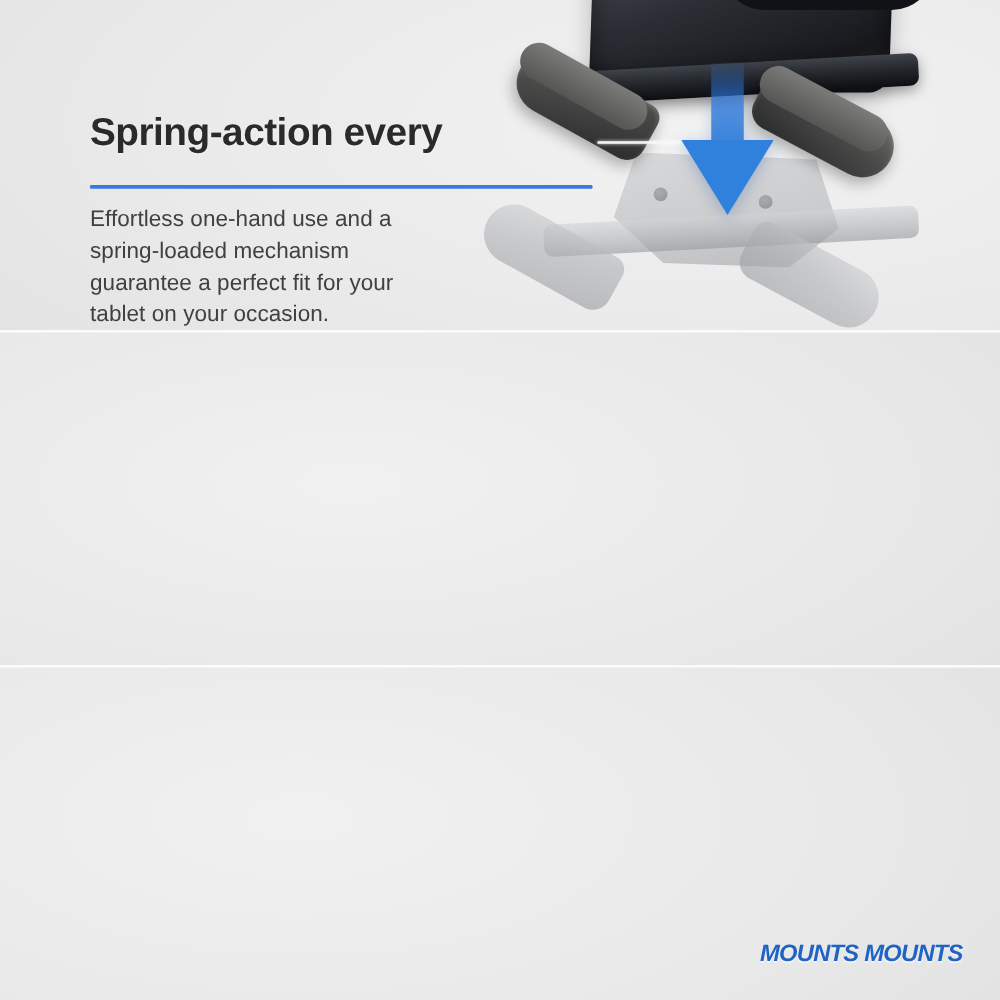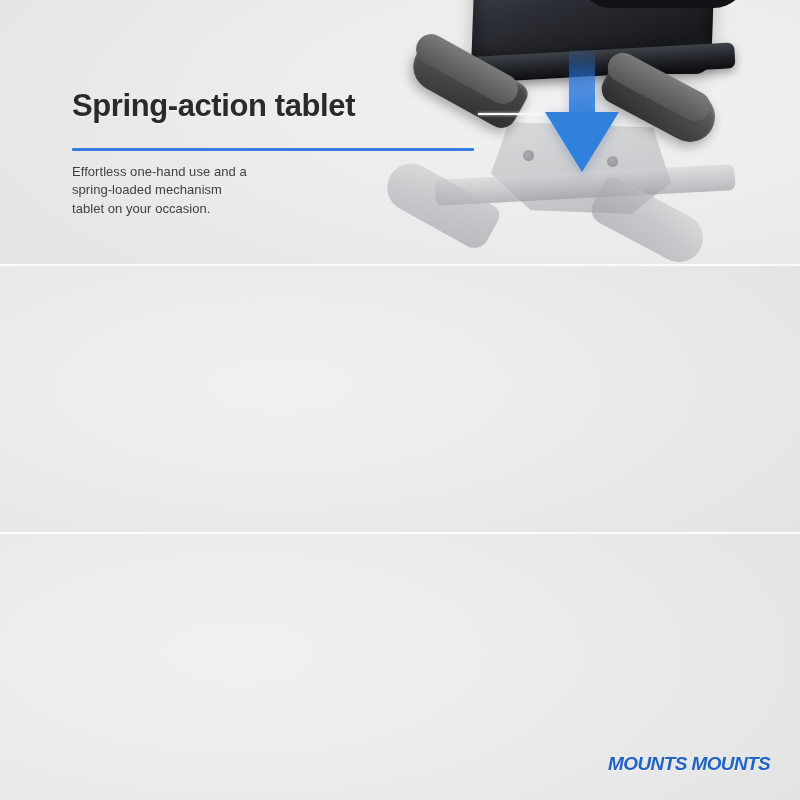--- a/index.html
+++ b/index.html
@@ -27,21 +27,21 @@
 
   
   .textblock{position:absolute;z-index:30;}
   .heading{
     font-size:31px;font-weight:bold;color:#2a2a2c;
     letter-spacing:-0.4px;line-height:1.04;white-space:nowrap;
     text-shadow:0 1px 1px rgba(255,255,255,.55);
   }
   .accent-rule{height:3px;background:#3a7ae0;margin-top:9px;border-radius:1px;}
   .body-copy{
-    font-size:13px;color:#3f4042;line-height:1.42;margin-top:12px;
+    font-size:18px;color:#3f4042;line-height:1.42;margin-top:12px;
     letter-spacing:.05px;
   }
   .body-copy div{white-space:nowrap;}
 
   
   #text-1{left:72px;top:64px;width:420px;}
   #text-1 .accent-rule{width:402px;}
 
   
   .leader{position:absolute;height:2px;background:#f4f6f8;z-index:31;
@@ -166,25 +166,26 @@
       <div class="p1-arm" id="p1-arm-right"></div>
       <div class="p1-arm-cap" id="p1-cap-right"></div>
 
       <div id="p1-arrow">
         <div class="arrow-shaft"></div>
         <div class="arrow-head"></div>
       </div>
     </div>
 
     <div class="textblock" id="text-1">
-      <h2 class="heading">Spring-action tablet</h2>
+      <h2 class="heading">Spring-action every</h2>
       <div class="accent-rule"></div>
       <div class="body-copy">
         <div>Effortless one-hand use and a</div>
         <div>spring-loaded mechanism</div>
+        <div>guarantee a perfect fit for your</div>
         <div>tablet on your occasion.</div>
       </div>
     </div>
     <div class="leader" id="leader-1"></div>
   </section>
 
   <div class="divider" id="divider-1"></div>
 
   <section class="panel" id="panel-2">
 

